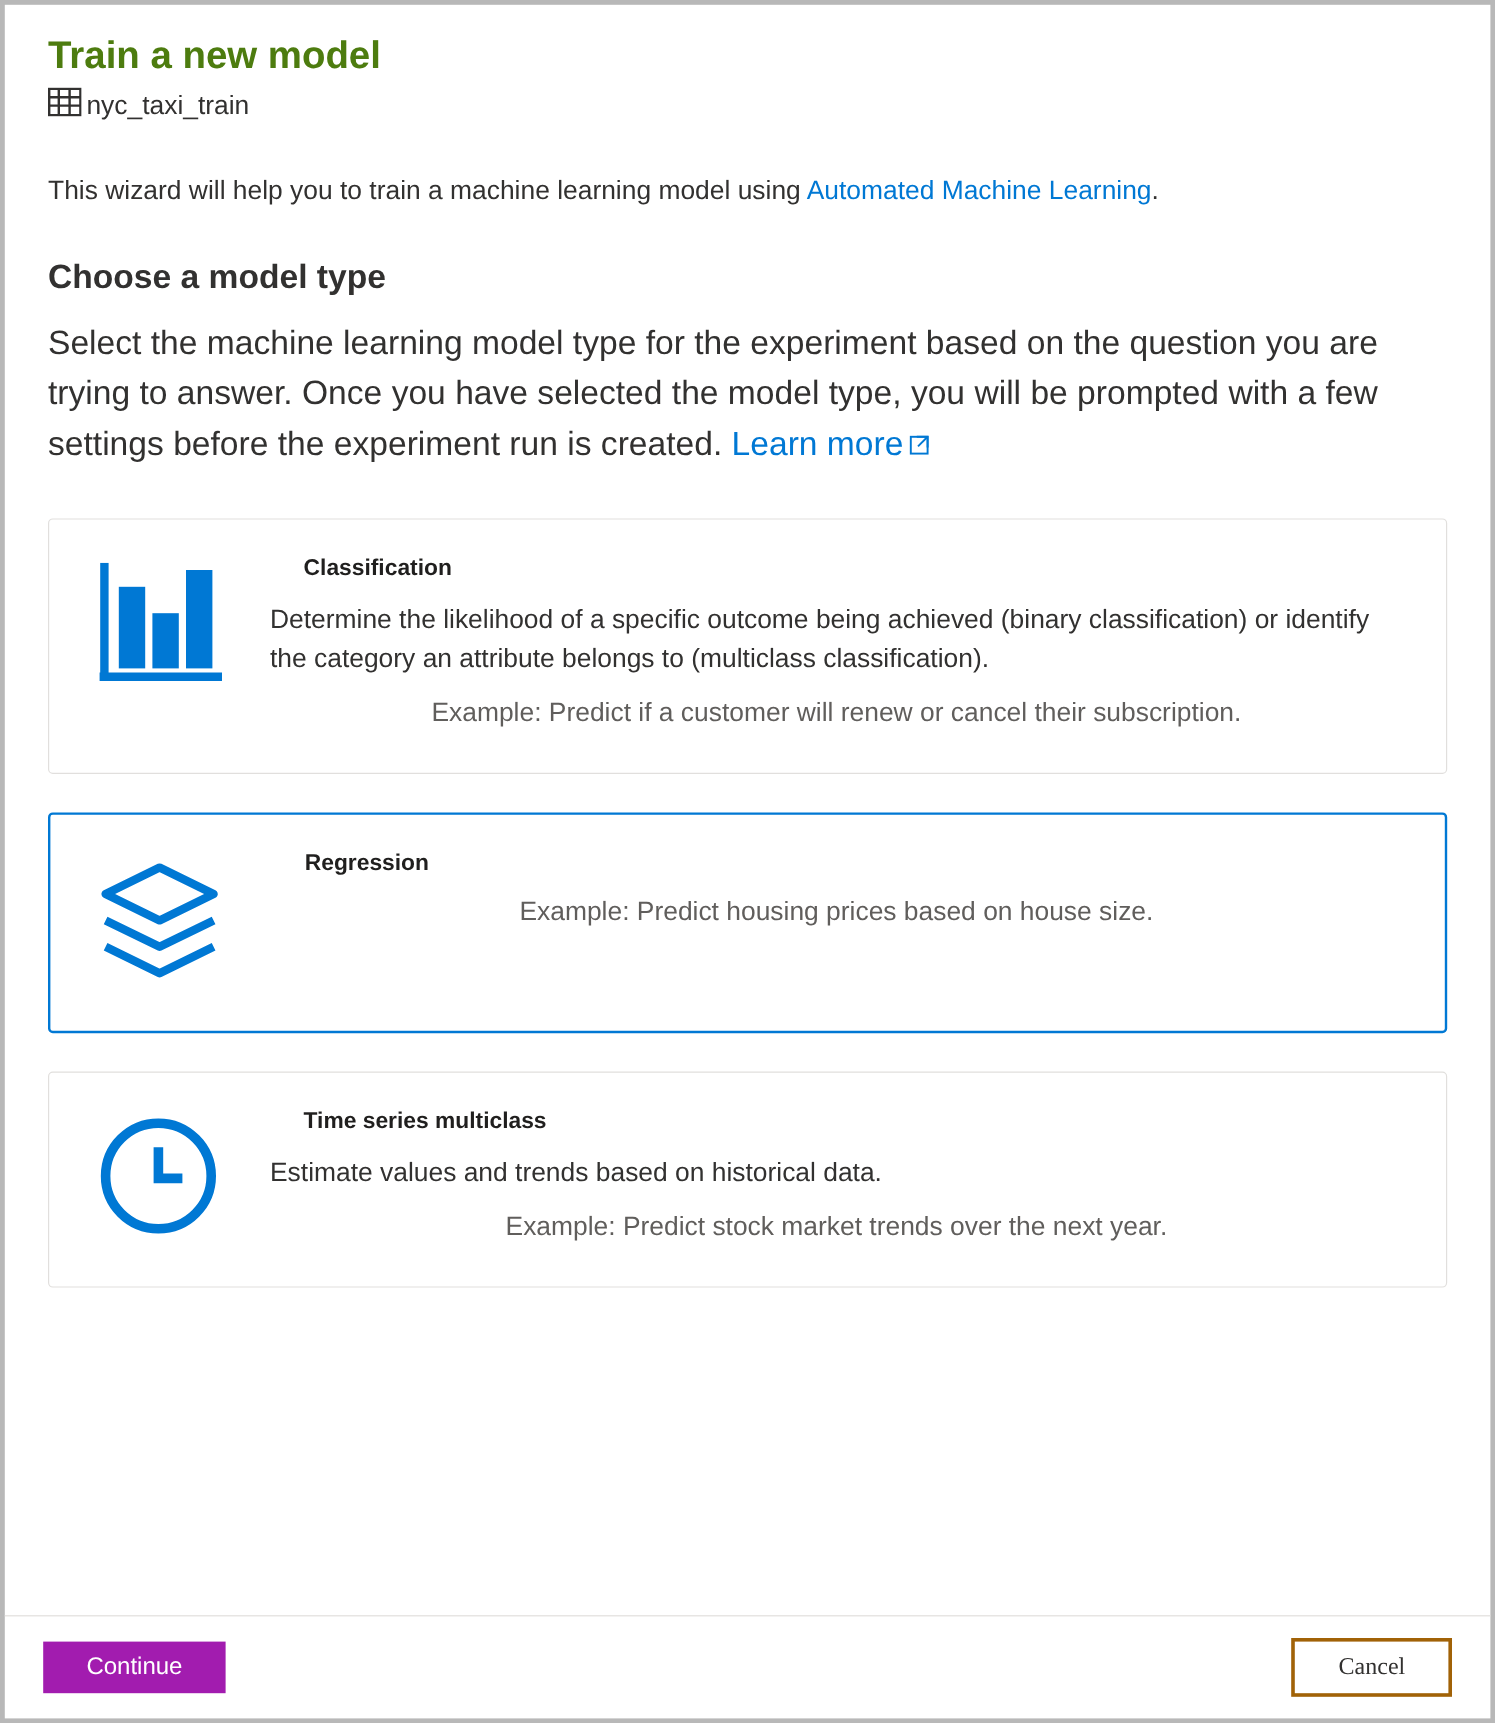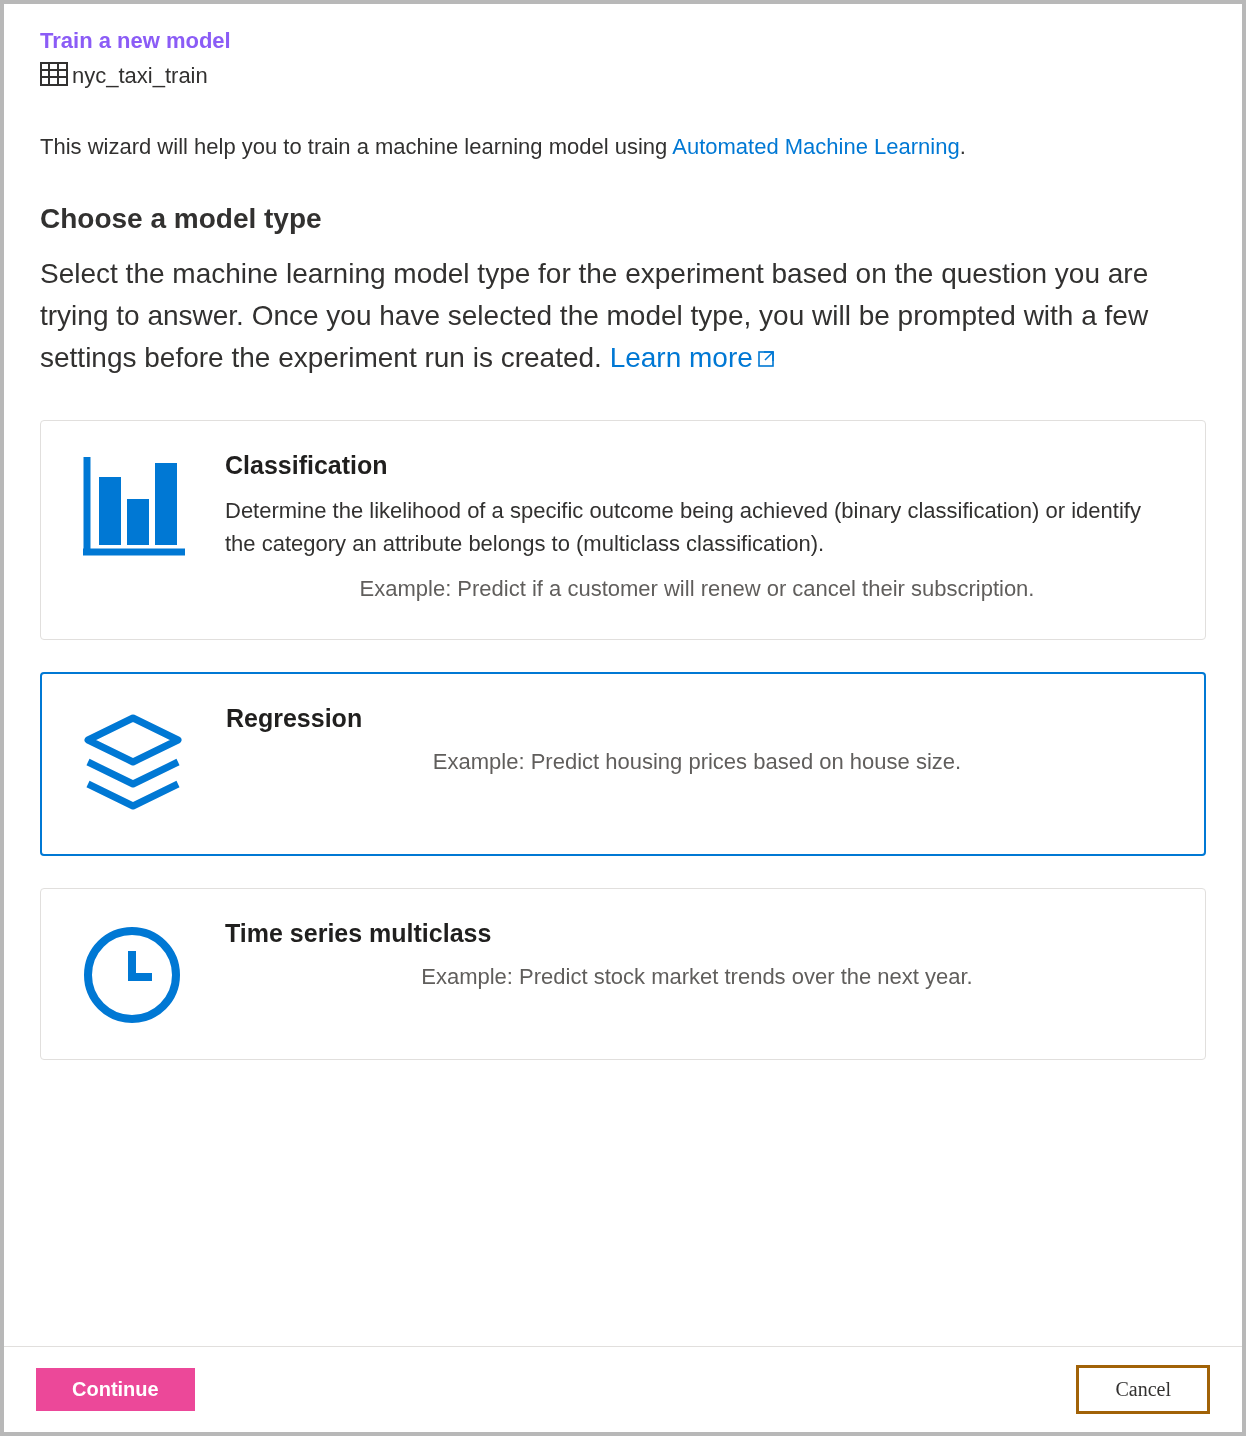--- a/index.html
+++ b/index.html
@@ -18,23 +18,23 @@
       height: 1428px;
       display: flex;
       flex-direction: column;
     }
     .content {
       flex: 1;
       padding: 24px 36px 0 36px;
       overflow: auto;
     }
     h1.page-title {
-      font-size: 22px;
+      font-size: 32px;
       font-weight: 600;
-      color: #8b5cf6;
+      color: #4d7c0f;
       margin-bottom: 8px;
     }
     .dataset-row {
       display: flex;
       align-items: center;
       gap: 4px;
       margin-bottom: 42px;
     }
     .dataset-name {
       font-size: 22px;
@@ -82,24 +82,25 @@
       flex: 0 0 110px;
       display: flex;
       align-items: flex-start;
       justify-content: center;
       padding-top: 6px;
     }
     .card-body {
       flex: 1;
     }
     .card-title {
-      font-size: 25px;
+      font-size: 19px;
       font-weight: 600;
       color: #201f1e;
       margin-bottom: 14px;
+      margin-left: 28px;
     }
     .card-desc {
       font-size: 22px;
       color: #323130;
       line-height: 1.5;
       margin-bottom: 14px;
     }
     .card-example {
       font-size: 22px;
       color: #605e5c;
@@ -114,23 +115,23 @@
       align-items: center;
     }
     .btn {
       font-size: 20px;
       padding: 10px 36px;
       border: none;
       cursor: pointer;
       font-family: inherit;
     }
     .btn-primary {
-      background: #ec4899;
+      background: #a21caf;
       color: #ffffff;
-      font-weight: 700;
+      font-weight: 400;
     }
     .btn-secondary {
       background: #ffffff;
       color: #323130;
       border: 3px solid #a16207;
       font-family: Liberation Serif, serif;
     }
     .external-icon {
       display: inline-block;
       vertical-align: middle;
@@ -206,20 +207,21 @@
 
       <div class="card">
         <div class="card-icon">
           <svg width="100" height="100" viewBox="0 0 100 100" fill="none" stroke="#0078d4" stroke-width="8">
             <circle cx="50" cy="50" r="44"></circle>
             <polyline points="50,26 50,52 70,52" stroke-linecap="butt"></polyline>
           </svg>
         </div>
         <div class="card-body">
           <div class="card-title">Time series multiclass</div>
+          <div class="card-desc">Estimate values and trends based on historical data.</div>
           <div class="card-example">Example: Predict stock market trends over the next year.</div>
         </div>
       </div>
 
     </div>
   </div>
 
   <div class="footer">
     <button class="btn btn-primary">Continue</button>
     <button class="btn btn-secondary">Cancel</button>

